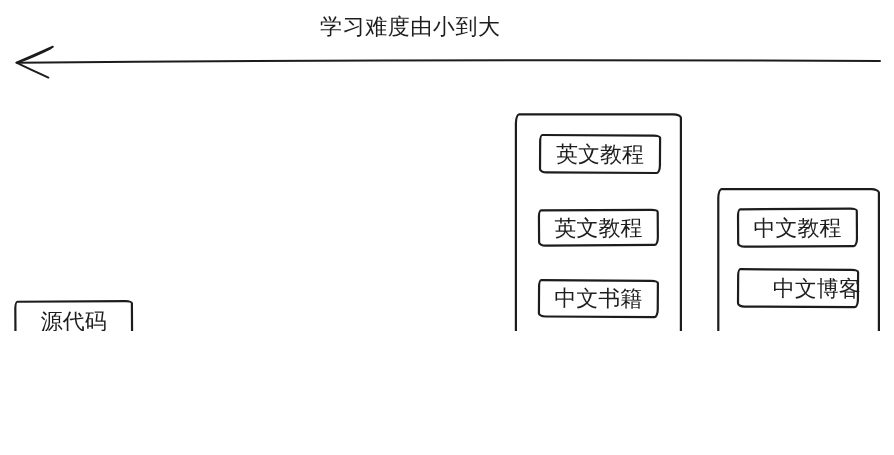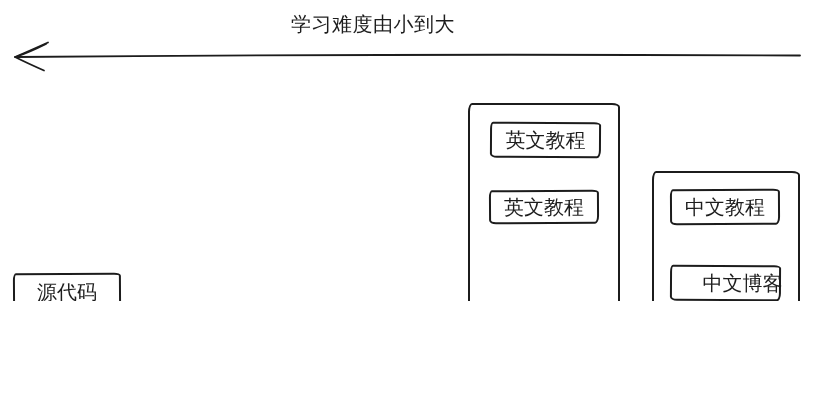--- a/index.html
+++ b/index.html
@@ -80,20 +80,21 @@
   <div class="axis-label" style="left:291px; top:11px;">学习难度由小到大</div>
 
 
   <div class="node r-neg" style="left:13px; top:253px; width:108px; height:39px;margin-top:20px;">源代码</div>
 
 
 
   <div class="group" style="left:468px; top:103px; width:152px; height:213px;">
     <div class="node r-pos" style="left:20px; top:17px; width:111px; height:36px;">英文教程</div>
     <div class="node r-neg" style="left:19px; top:85px; width:110px; height:34px;">英文教程</div>
+    <div class="node r-pos" style="left:19px; top:149px; width:110px; height:35px;">中文书籍</div>
   </div>
 
   <div class="group" style="left:652px; top:171px; width:148px; height:146px;">
     <div class="node r-neg" style="left:16px; top:16px; width:110px; height:36px;">中文教程</div>
-    <div class="node r-pos" style="left:16px; top:92px; width:111px; height:36px;padding-left:34px;">中文博客</div>
+    <div class="node r-pos" style="left:16px; top:71px; width:111px; height:36px;padding-left:34px;">中文博客</div>
   </div>
 
 </div>
 
 </body></html>

